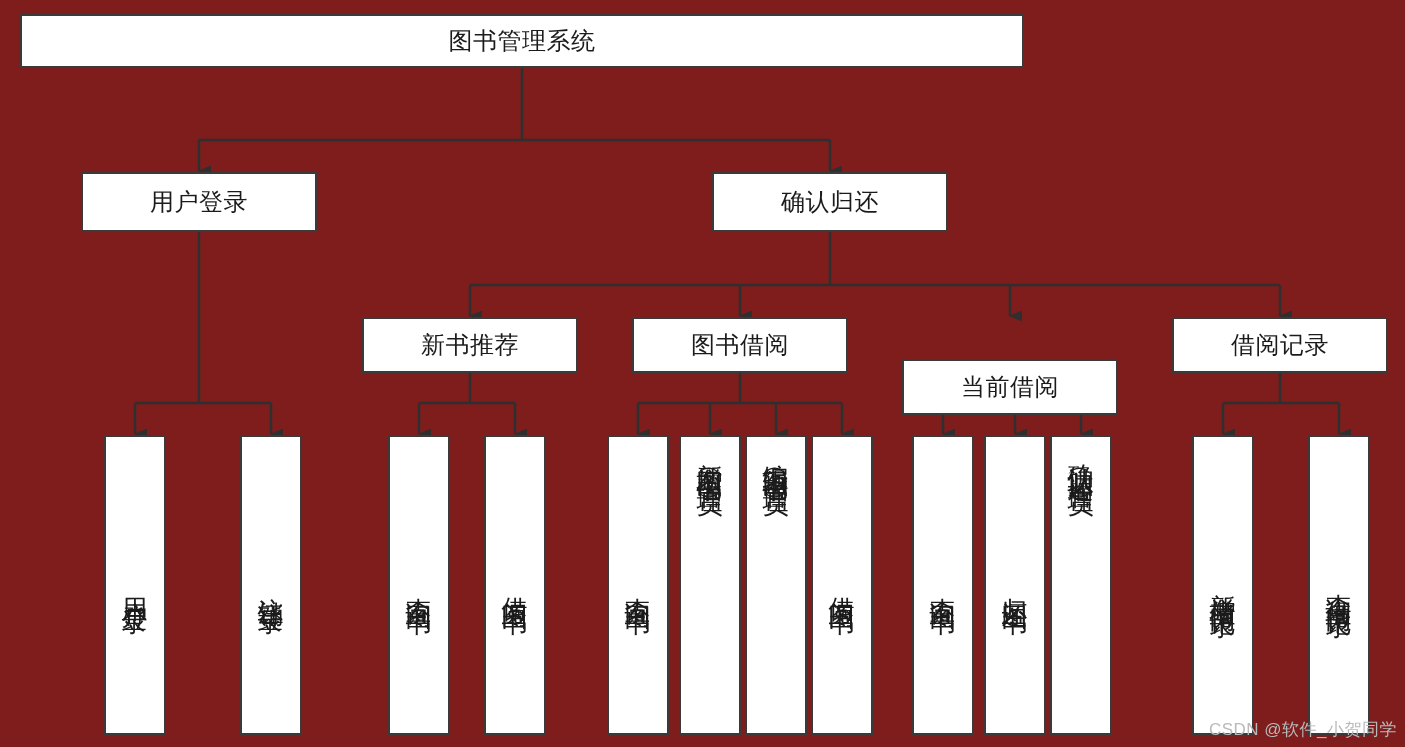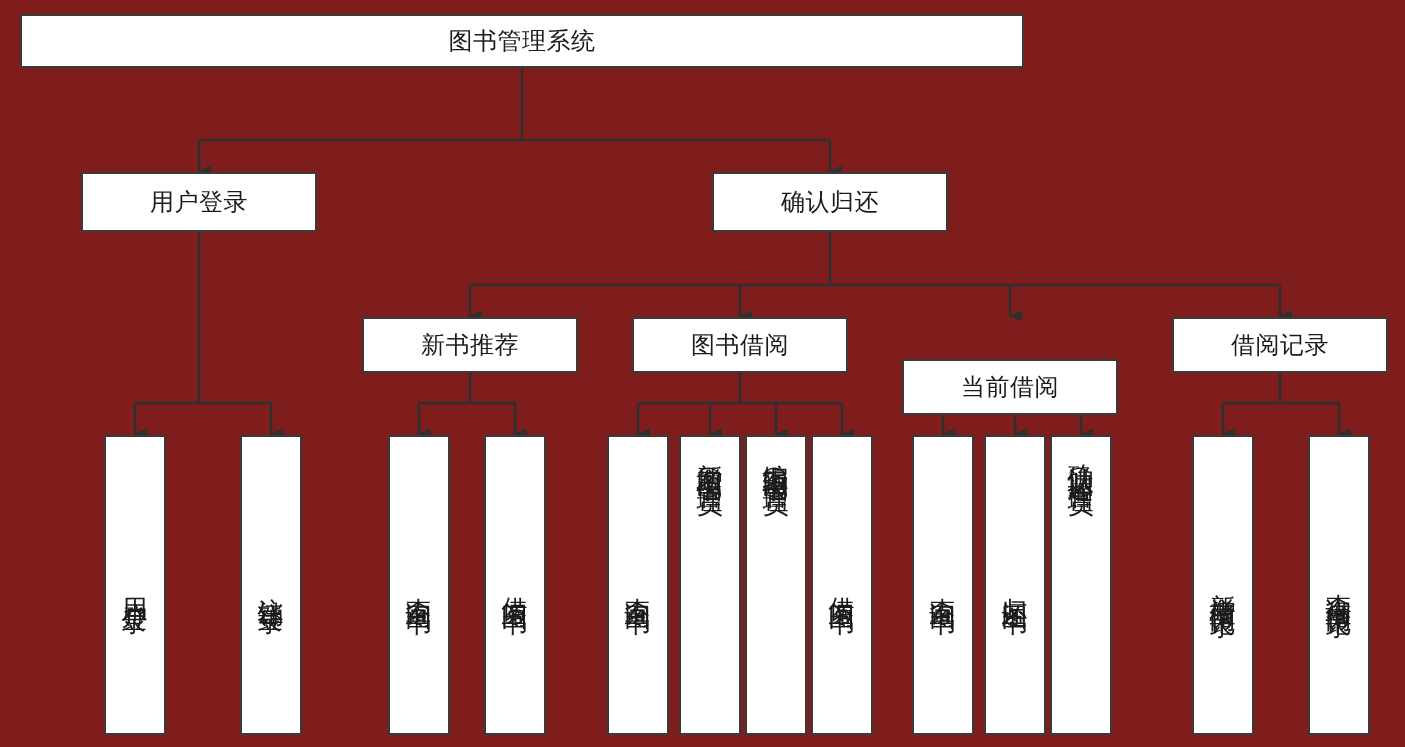--- a/index.html
+++ b/index.html
@@ -177,14 +177,15 @@
         <span class="label">确认归还（管理员）</span>
       </div>
       <div class="node vert centered" style="left: 1192px; top: 435px; width: 62px; height: 300px;">
         <span class="label">新增借阅记录</span>
       </div>
       <div class="node vert centered" style="left: 1308px; top: 435px; width: 62px; height: 300px;">
         <span class="label">查询借阅记录</span>
       </div>
     </div>
 
+  <div id="watermark">CSDN @软件_小贺同学</div>
 
 </div>
 
 </body></html>

